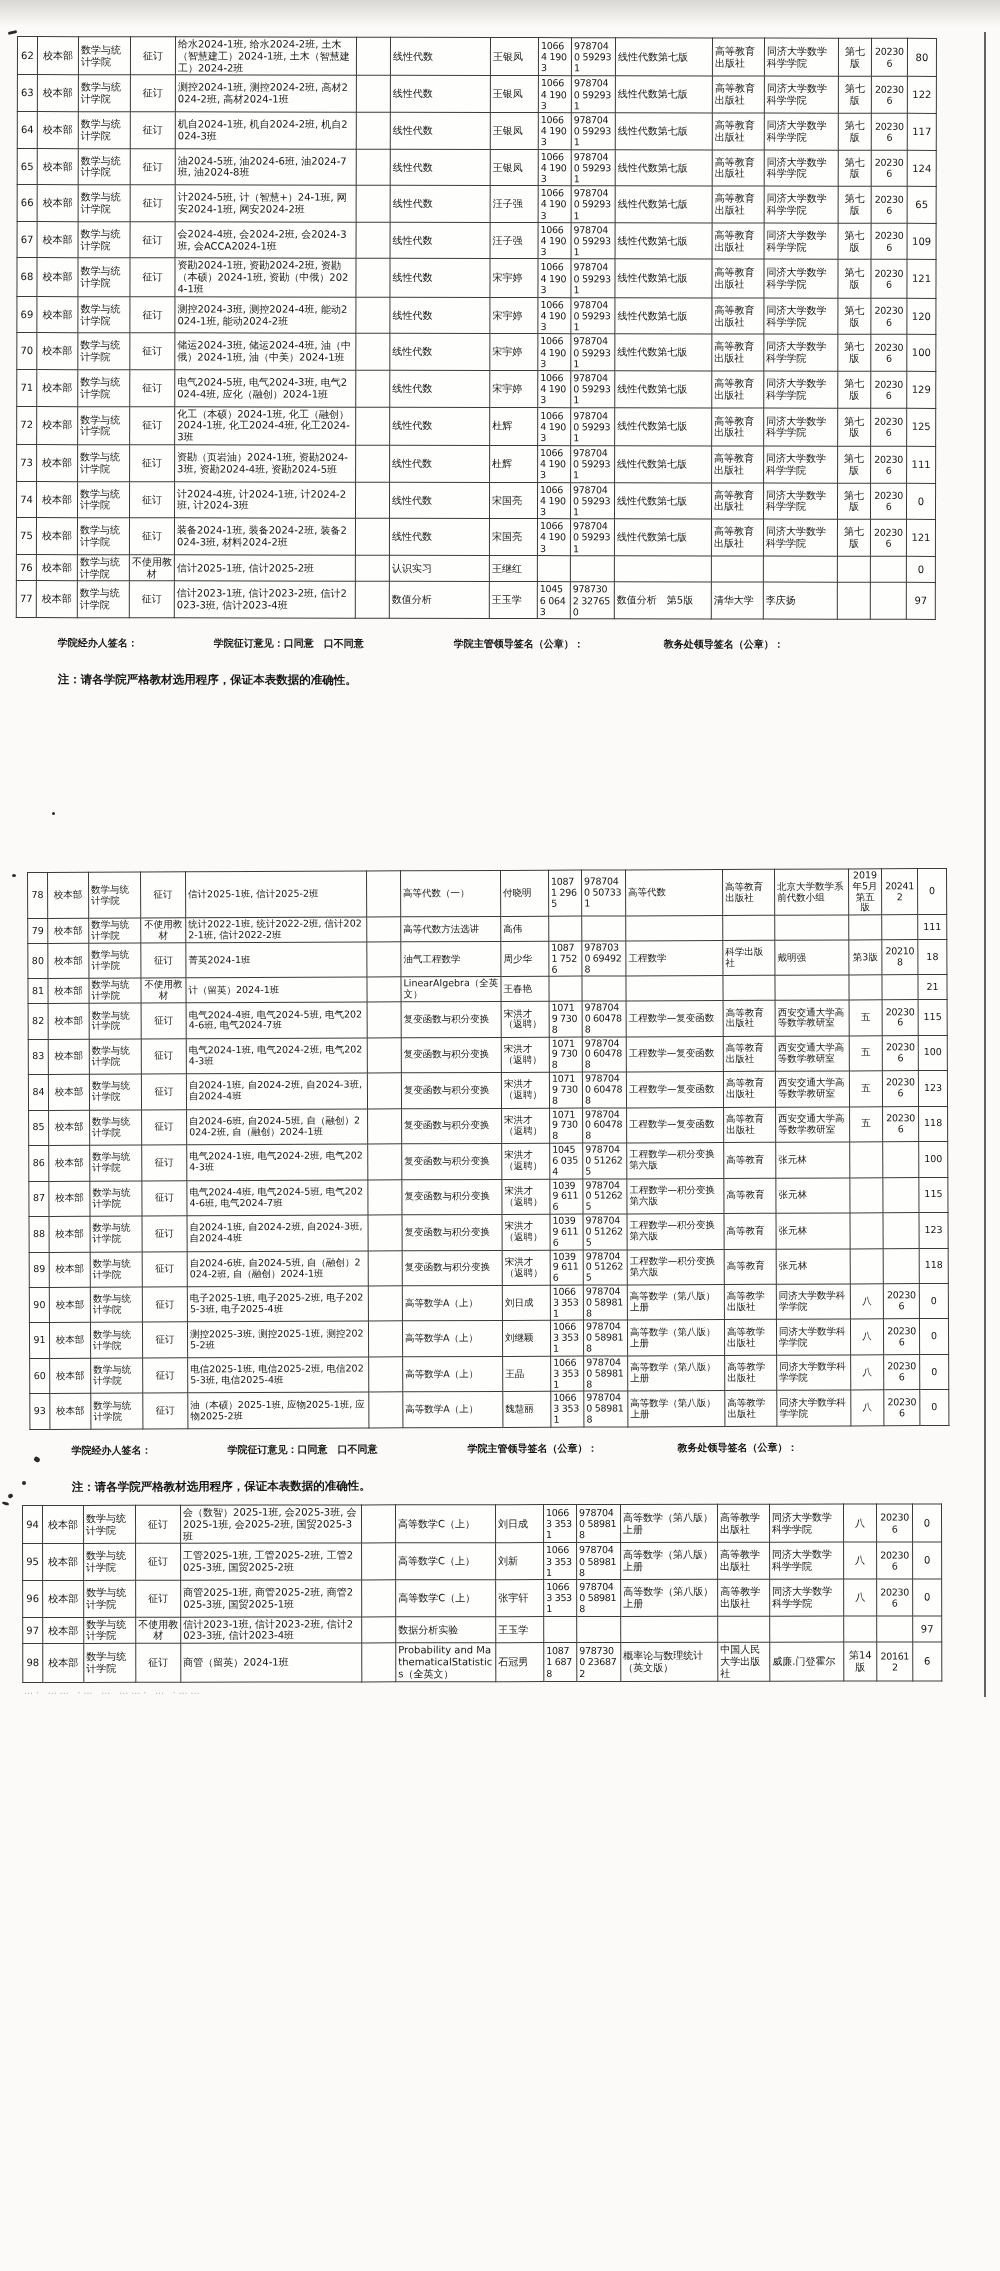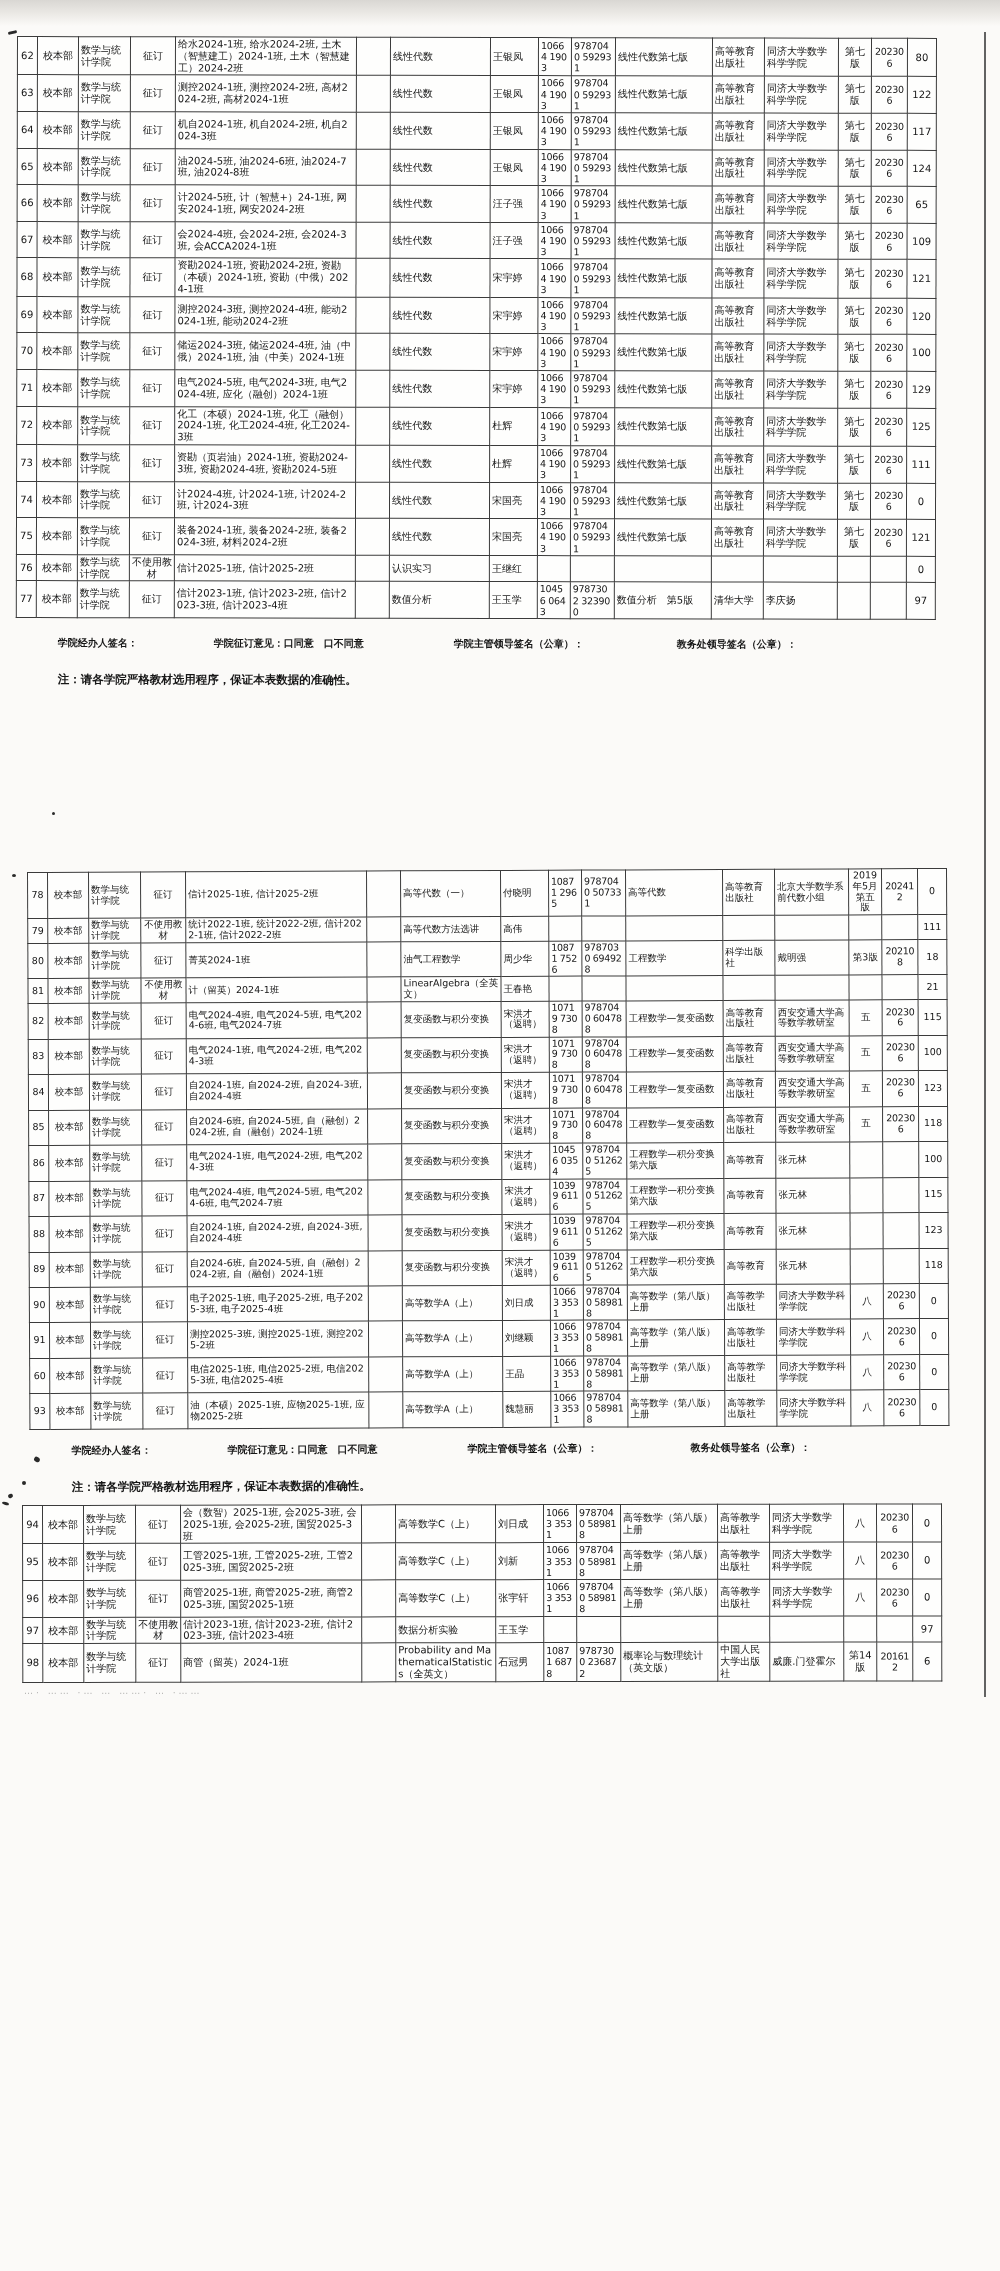--- a/index.html
+++ b/index.html
@@ -32,21 +32,21 @@
   #section2 table.doc-table td{font-size:9.5px;line-height:1.14;}
   td.c1,td.c2,td.c4,td.c14,td.c15,td.c16{text-align:center;}
   td.c9,td.c10,td.c15{font-size:9.5px !important;letter-spacing:-0.3px;padding:1px 0 1px 1px;}
   td.c16{padding:1px 1px;}
   .sig-row{position:relative;height:22px;margin-top:18px;}
   #section2 .sig-row{margin-top:14px;}
   .sig-item{position:absolute;top:0;font-size:10px;font-weight:600;color:#171717;white-space:nowrap;}
   .sig-operator{left:42px;}
   .sig-opinion{left:198px;}
   .sig-leader{left:438px;font-family:Liberation Serif, serif;}
-  .sig-dean{left:648px;margin-left:13px;}
+  .sig-dean{left:648px;}
   .doc-note{margin-top:14px;margin-left:42px;font-size:11.5px;font-weight:600;color:#171717;}
   .page-edge-line{
     position:absolute;left:984px;top:32px;width:2px;height:1665px;
     background:rgba(55,55,55,.78);
   }
   .speck{position:absolute;background:#2a2a2a;border-radius:50%;}
   .bleed-text{
     position:absolute;left:24px;top:1688px;width:620px;
     font-size:9px;letter-spacing:3px;color:#6f6f6f;
     filter:blur(0.7px);opacity:.5;white-space:nowrap;
@@ -361,21 +361,21 @@
         <tr>
           <td class="c1">77</td>
           <td class="c2">校本部</td>
           <td class="c3">数学与统计学院</td>
           <td class="c4">征订</td>
           <td class="c5">信计2023-1班, 信计2023-2班, 信计2023-3班, 信计2023-4班</td>
           <td class="c6"></td>
           <td class="c7">数值分析</td>
           <td class="c8">王玉学</td>
           <td class="c9">10456 0643</td>
-          <td class="c10">9787302 323900</td>
+          <td class="c10">9787302 327650</td>
           <td class="c11">数值分析　第5版</td>
           <td class="c12">清华大学</td>
           <td class="c13">李庆扬</td>
           <td class="c14"></td>
           <td class="c15"></td>
           <td class="c16">97</td>
         </tr>
       </tbody>
   </table>
   <div class="sig-row">

